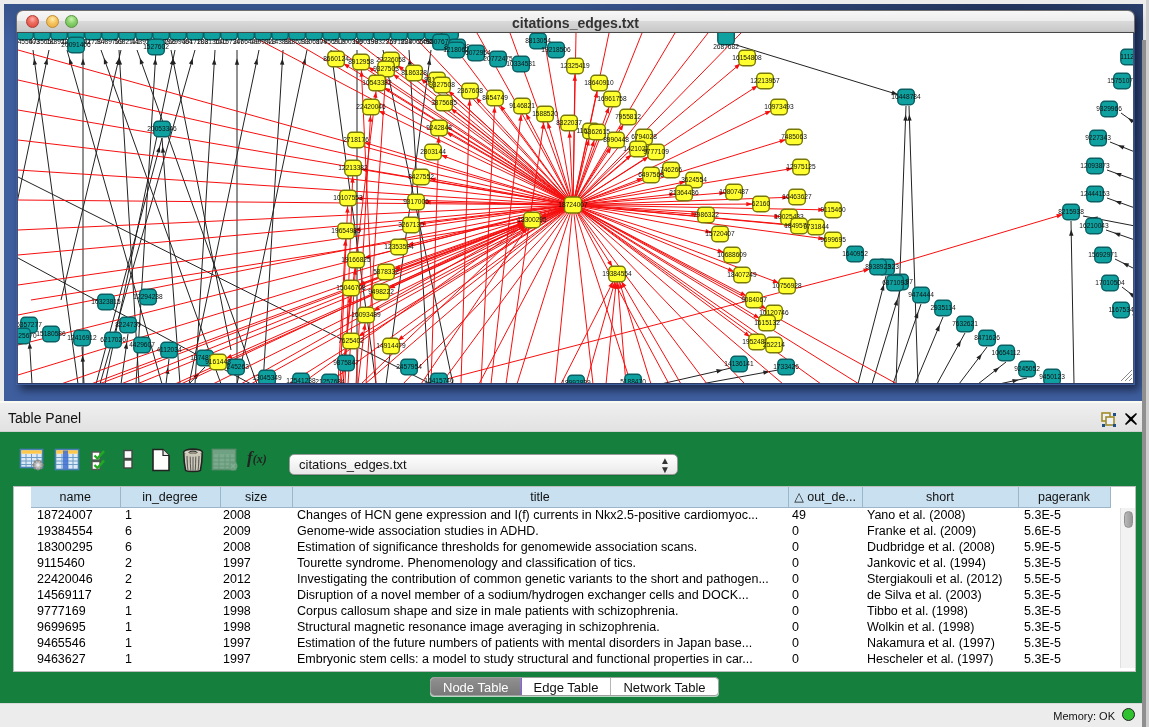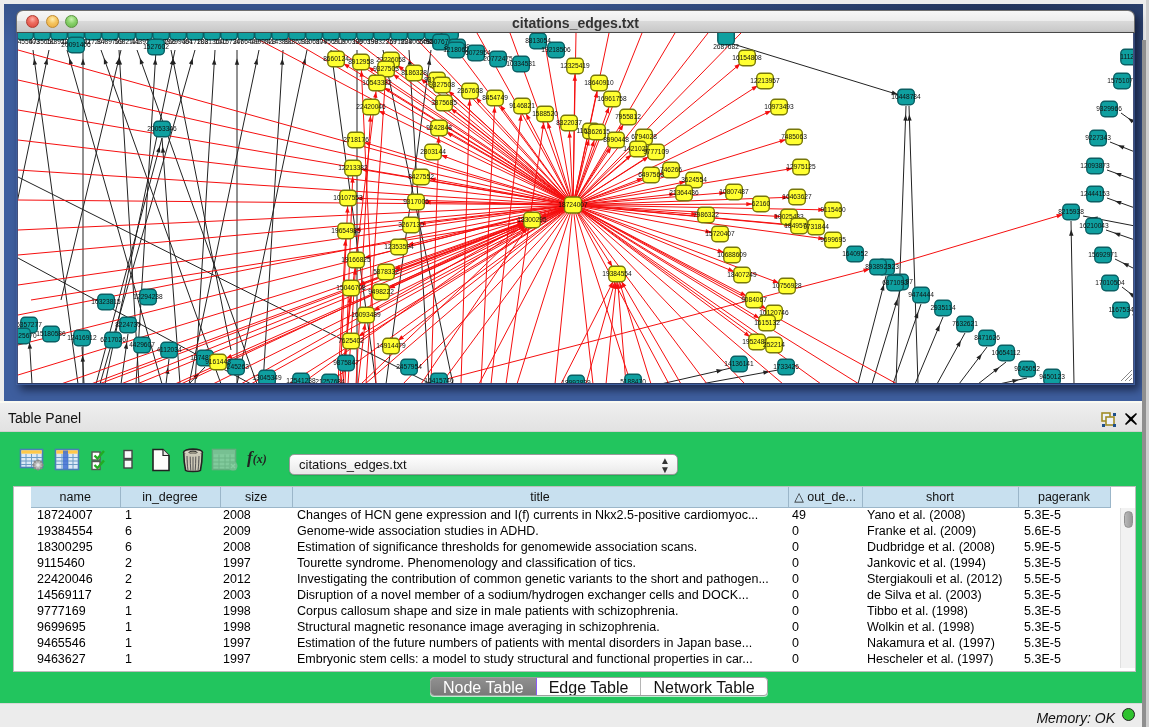--- a/index.html
+++ b/index.html
@@ -30,21 +30,21 @@
 .tl { position:absolute; top:4px; width:13px; height:13px; border-radius:50%; }
 #tl-r { left:9px; background:radial-gradient(circle at 50% 30%, #ffb0a8 0%, #ee6e62 40%, #d94439 100%); border:1px solid #b03a30; }
 #tl-y { left:29px; background:radial-gradient(circle at 50% 30%, #ffeeb0 0%, #f5c45e 45%, #e9a73c 100%); border:1px solid #c08a2e; }
 #tl-g { left:48px; background:radial-gradient(circle at 50% 30%, #c8f2b0 0%, #88d26a 45%, #64b24a 100%); border:1px solid #5a9440; }
 #canvas { position:absolute; left:1px; top:23px; width:1117px; height:351px;
   background:#ffffff; overflow:hidden; border-left:1px solid #44507a; border-right:1px solid #44507a; border-bottom:1px solid #2d3c66;}
 #graph { position:absolute; left:0; top:0; }
 
 
 #tpanel { position:absolute; left:0; top:401px; width:1143px; height:326px;
-  background:#22c55e; border-top:2px solid #fafaf2; }
+  background:#15803d; border-top:2px solid #fafaf2; }
 #tp-title { position:absolute; left:0; top:0; width:100%; height:29px;
   background:linear-gradient(180deg,#efefef,#e2e2e2); border-bottom:1px solid #d0d0d0; }
 #tp-title span { position:absolute; left:8px; top:7px; font-size:14px; color:#111; }
 #tp-float { position:absolute; left:1101px; top:9px; width:16px; height:16px; }
 #tp-x { position:absolute; left:1124px; top:9px; width:14px; height:14px; }
 
 #toolbar { position:absolute; left:14px; top:44px; height:30px; }
 .tbi { position:absolute; top:0; }
 #combo { position:absolute; left:275px; top:7px; width:389px; height:21px;
   border:1px solid #9a9a9a; border-radius:5px;
@@ -66,27 +66,27 @@
 table.grid td { height:16px; padding:0 0 0 5px; color:#000; white-space:nowrap; overflow:hidden;
   border:none; }
 #vscroll { position:absolute; left:1106px; top:21px; width:15px; height:160px; background:#f2f2f2; border-left:1px solid #e0e0e0;}
 #vthumb { position:absolute; left:3px; top:3px; width:9px; height:17px;
   background:linear-gradient(90deg,#b8b8b8,#989898); border-radius:6px; border:1px solid #909090; }
 
 
 #tabs { position:absolute; left:430px; top:274px; height:19px; display:flex;
   border:1px solid #9f9f9f; border-radius:4px; overflow:hidden;
   background:#ffffff; box-shadow:0 1px 0 rgba(255,255,255,0.7); }
-.tab { font-size:16px; padding:1px 12px 0 12px; line-height:17px; color:#111; }
+.tab { font-size:13px; padding:1px 12px 0 12px; line-height:17px; color:#111; }
 .tab.sel { background:linear-gradient(180deg,#909090,#797979); color:#fff; }
 .tab.mid { border-left:1px solid #8b5cf6; border-right:1px solid #b5b5b5; }
 
 #statusline { position:absolute; left:0; top:703px; width:1143px; height:24px;
   background:#ececec; border-top:1px solid #d8d8d8; }
-#memok { position:absolute; right:28px; top:6px; font-size:14px; color:#111;font-style:italic; }
+#memok { position:absolute; right:28px; top:6px; font-size:11px; color:#111; }
 #memdot { position:absolute; right:8px; top:4px; width:13px; height:13px; border-radius:50%;
   background:#2fc22f; border:1.5px solid #222; }
 </style>
 </head>
 <body>
 <div id="app">
   <div id="deskwrap">
       <div id="desk-shade"></div>
     </div>
 

